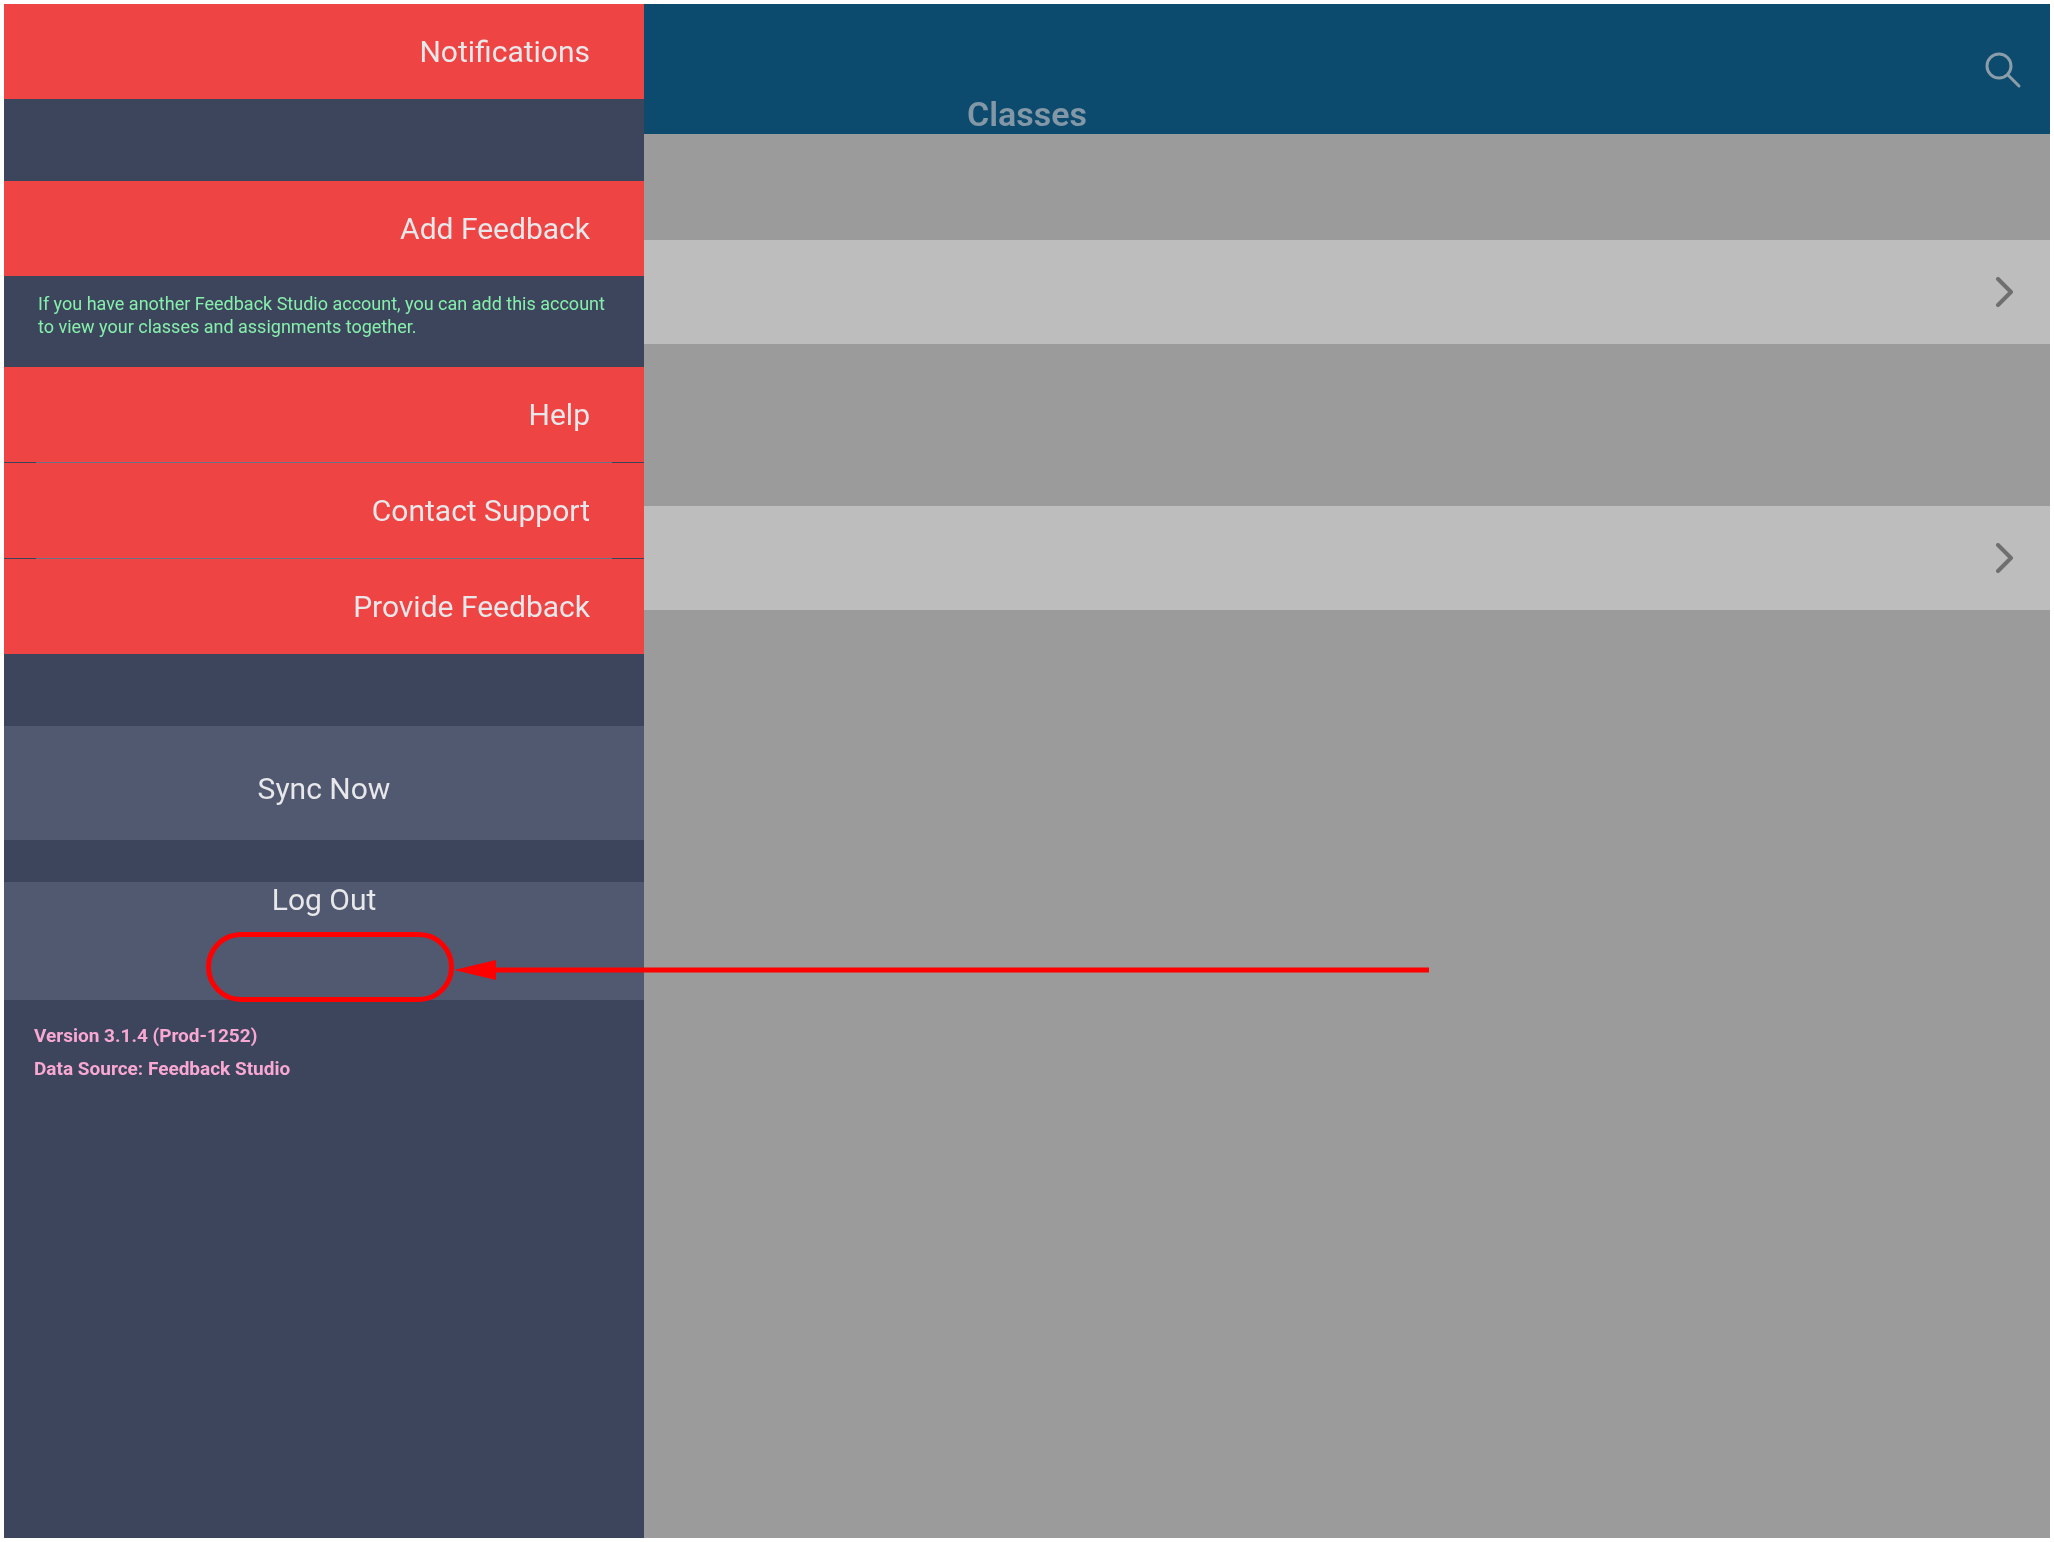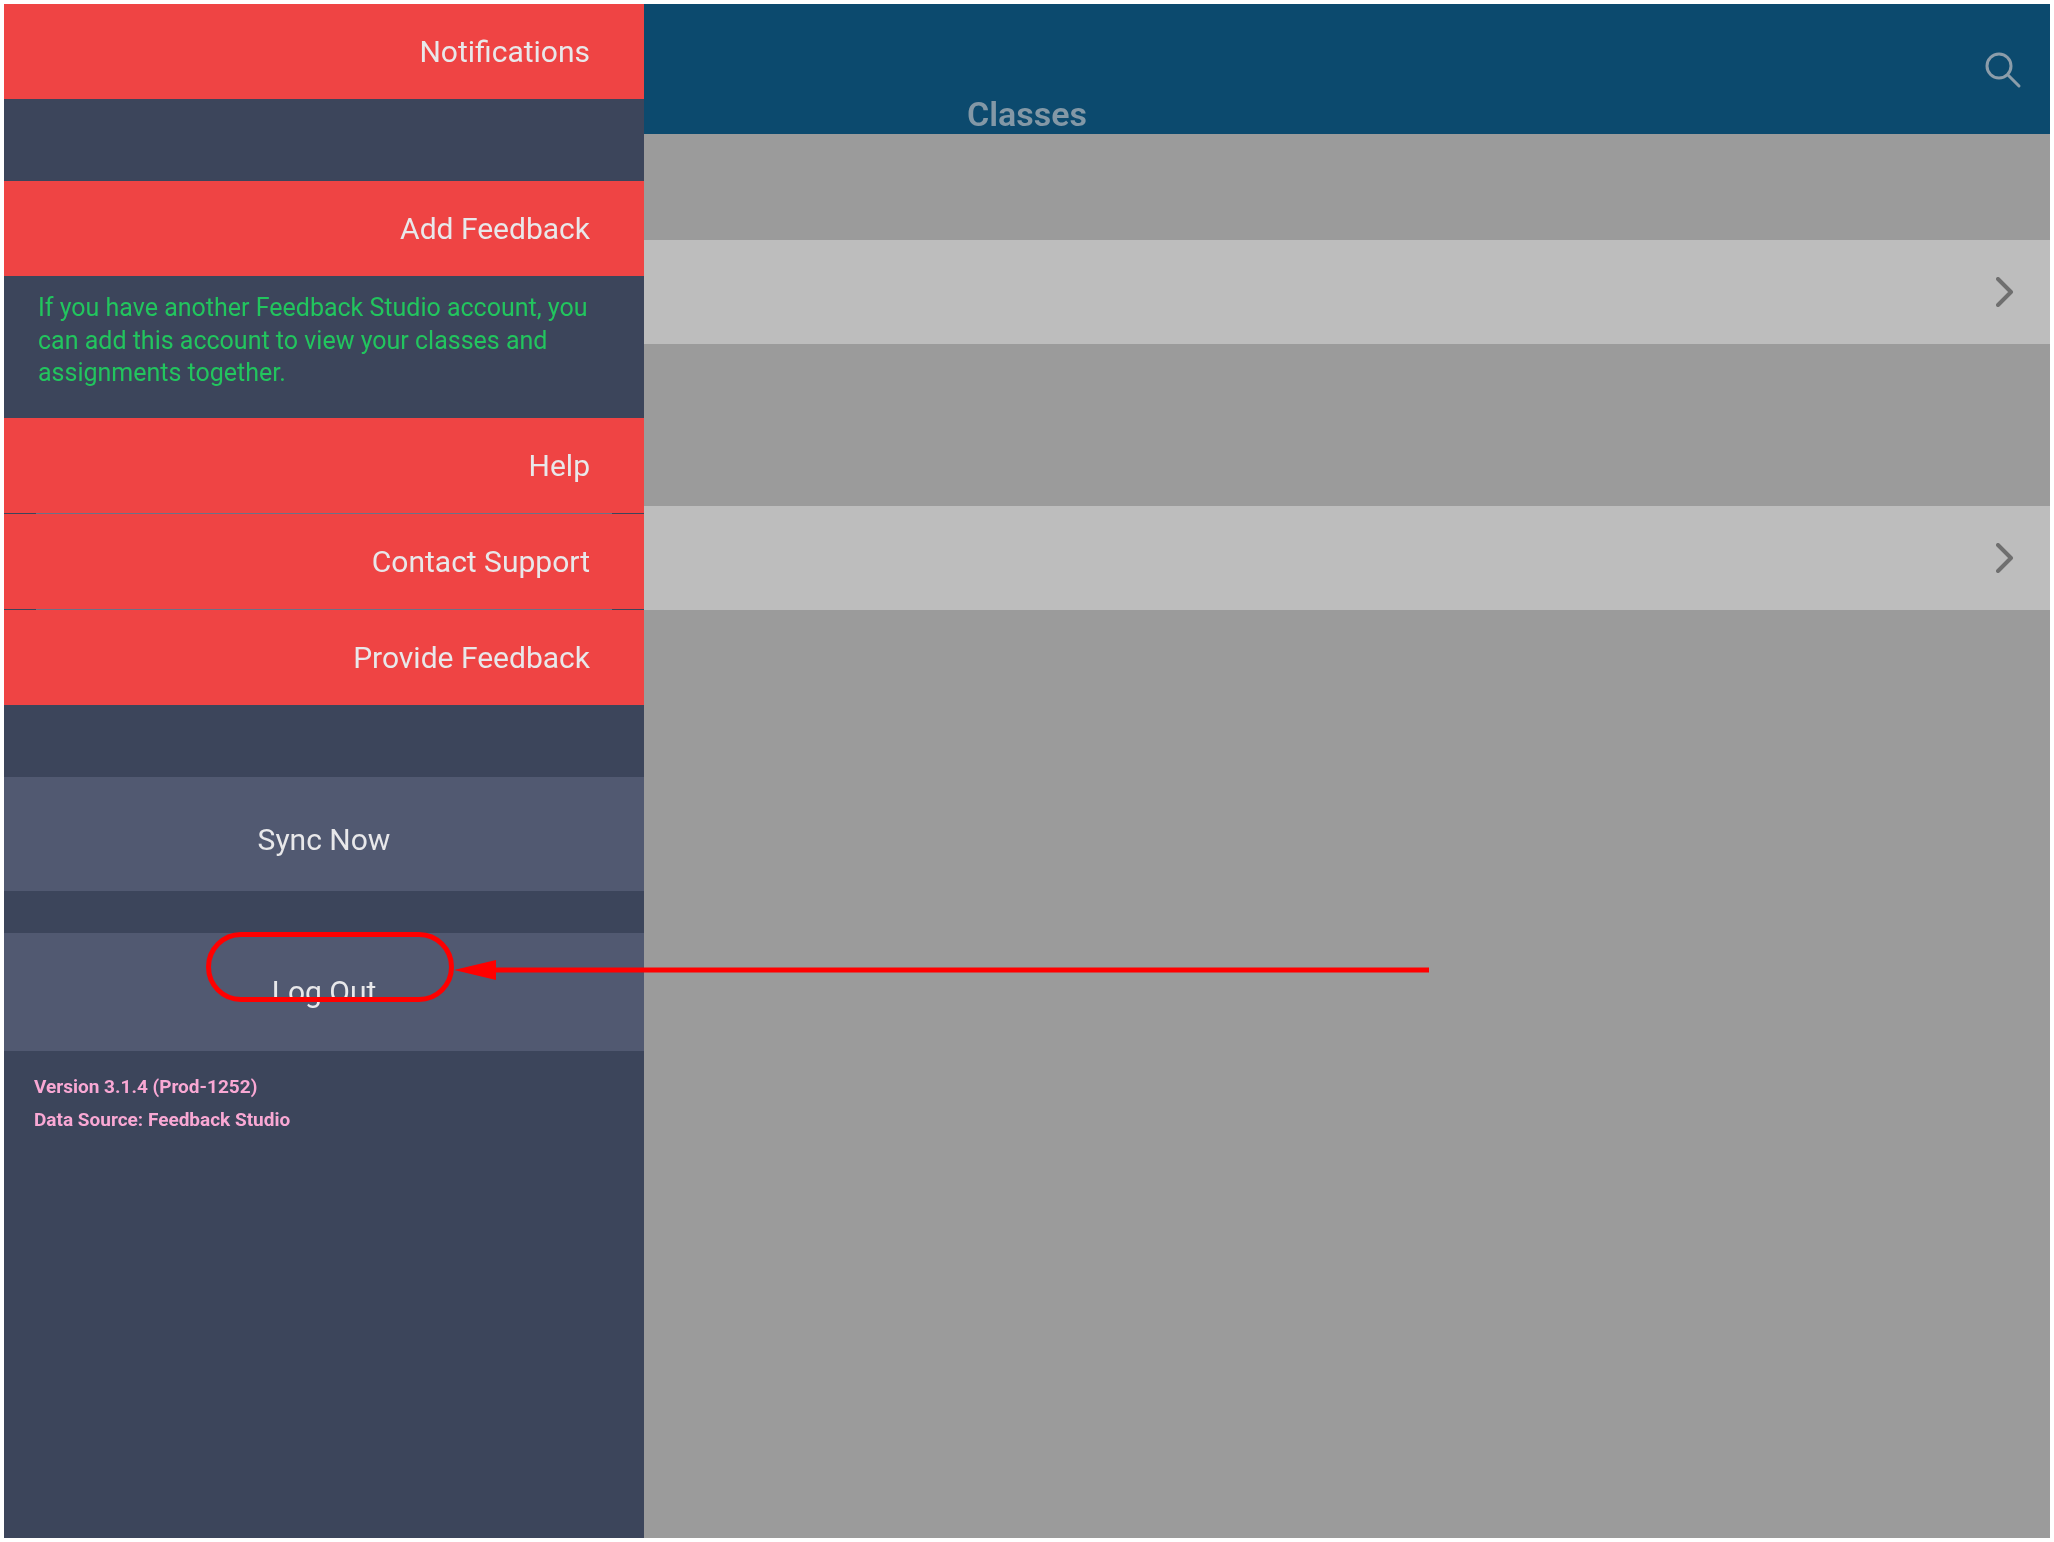--- a/index.html
+++ b/index.html
@@ -121,23 +121,23 @@
     }
     .sidebar-gap {
       height: 82px;
       background: #3c455b;
     }
     .sidebar-description {
       background: #3c455b;
       padding: 16px 34px 28px 34px;
     }
     .sidebar-description-text {
-      font-size: 25px;
+      font-size: 18px;
       line-height: 1.3;
-      color: #22c55e;
+      color: #86efac;
     }
     .sync-section {
       background: #515971;
       height: 114px;
       display: flex;
       align-items: center;
       justify-content: center;
     }
     .sync-button {
       font-size: 30px;
@@ -150,21 +150,21 @@
     }
     .sync-info-line {
       font-size: 26px;
       color: #e3e4e8;
       margin-bottom: 10px;
     }
     .logout-section {
       background: #515971;
       height: 118px;
       display: flex;
-      align-items: center;
+      align-items: flex-start;
       justify-content: center;
     }
     .version-info {
       background: #3c455b;
       padding: 24px 30px;
     }
     .version-line {
       font-size: 19px;
       color: #f9a8d4;
       margin-bottom: 10px;

